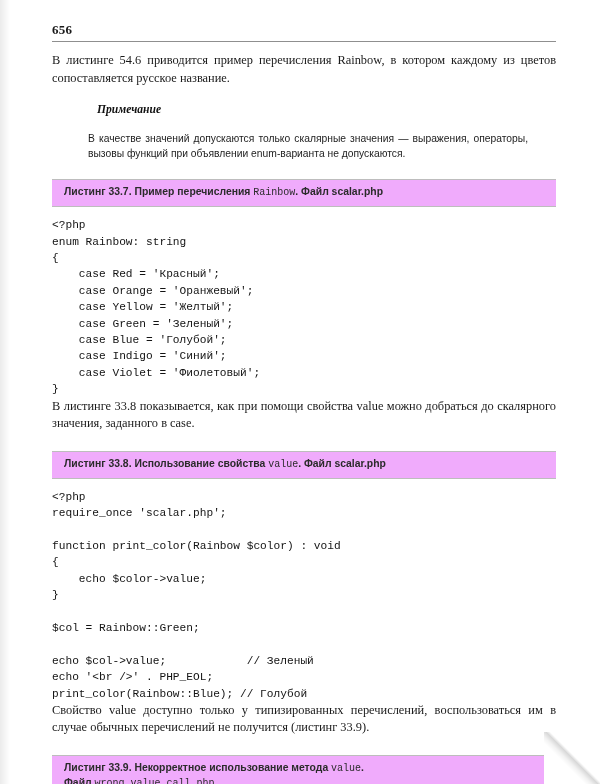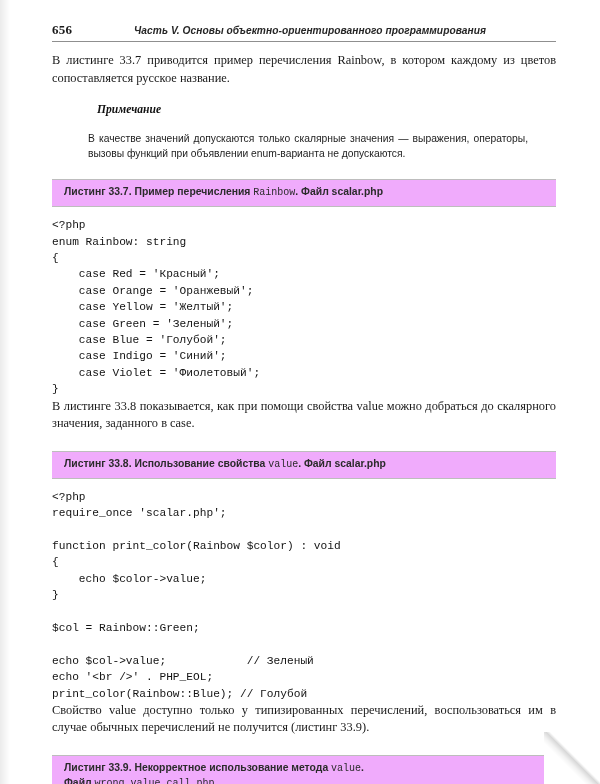--- a/index.html
+++ b/index.html
@@ -141,27 +141,26 @@
     background: linear-gradient(90deg, rgba(0,0,0,0.08), rgba(0,0,0,0));
   }
 </style>
 </head>
 <body>
 
 <div class="page">
 
   <div class="header">
     <div class="folio">656</div>
-    <div class="running-head">Часть V. Основы объектно-ориентированного программирования</div>
   </div>
   <div class="header-rule"></div>
 
   <div class="content">
 
-    <p class="body-text">В листинге 33.7 приводится пример перечисления Rainbow, в котором каждому из цветов сопоставляется русское название.</p>
+    <p class="body-text">В листинге 54.6 приводится пример перечисления Rainbow, в котором каждому из цветов сопоставляется русское название.</p>
 
     <div class="note">
       <div class="note-title">Примечание</div>
       <div class="note-body">В качестве значений допускаются только скалярные значения — выражения, операторы, вызовы функций при объявлении enum-варианта не допускаются.</div>
     </div>
 
     <div class="listing-caption"><span class="reg">Листинг 33.7. Пример перечисления </span><span class="mono-cap">Rainbow</span><span class="reg">. Файл scalar.php</span></div>
 
     <div class="code-block">&lt;?php
 enum Rainbow: string

